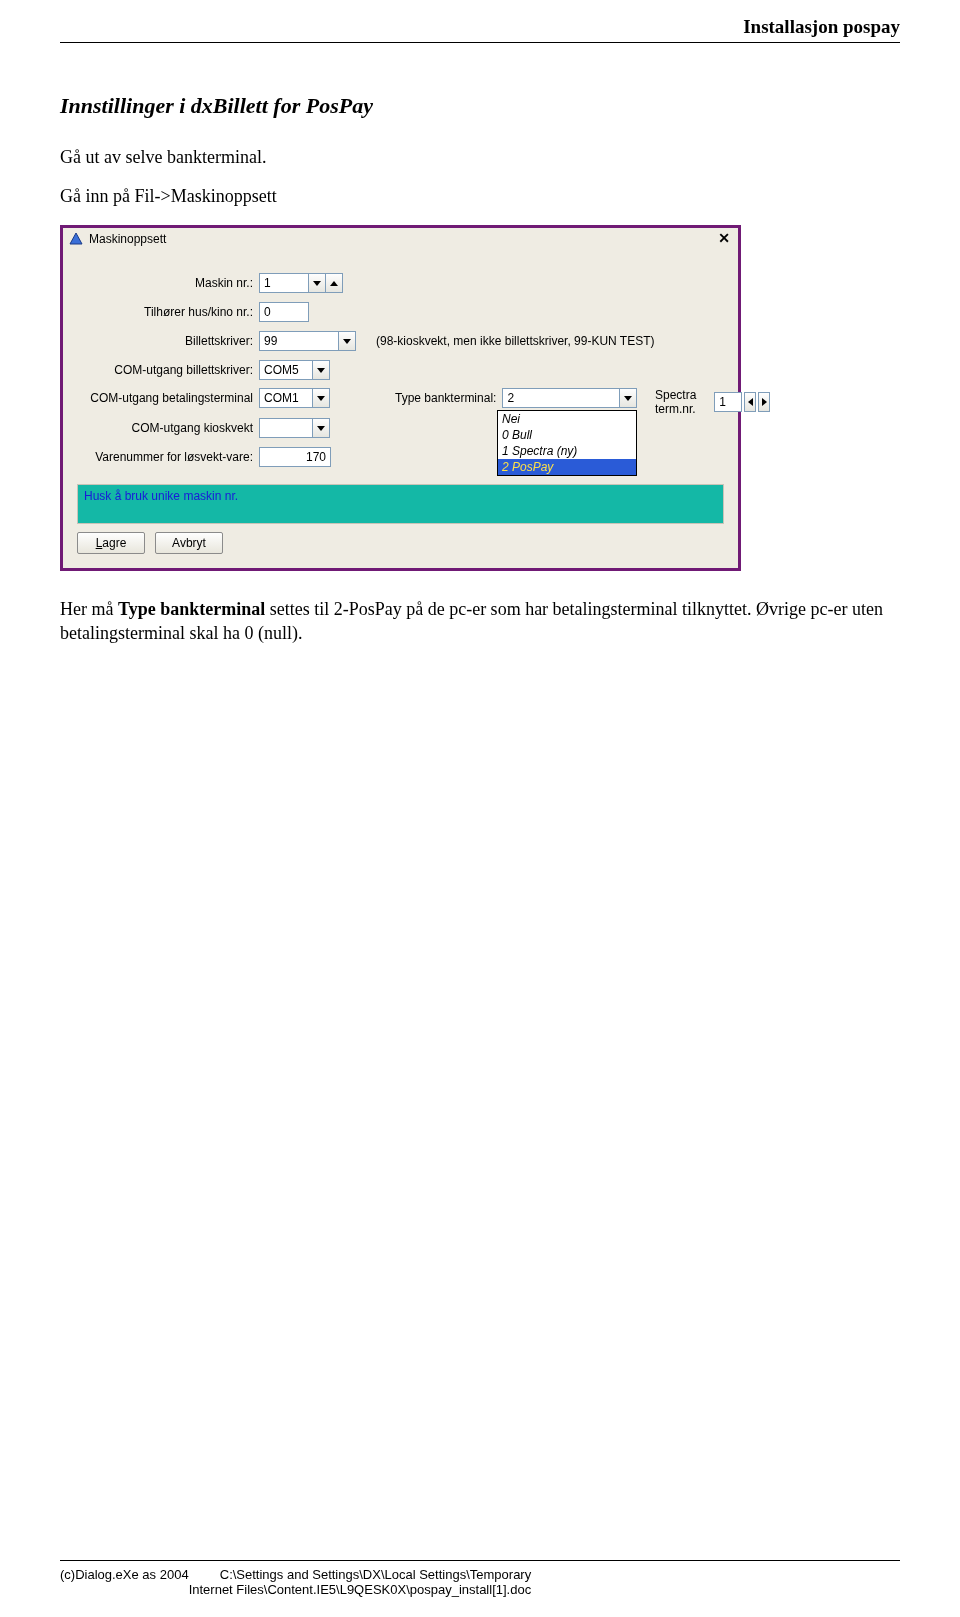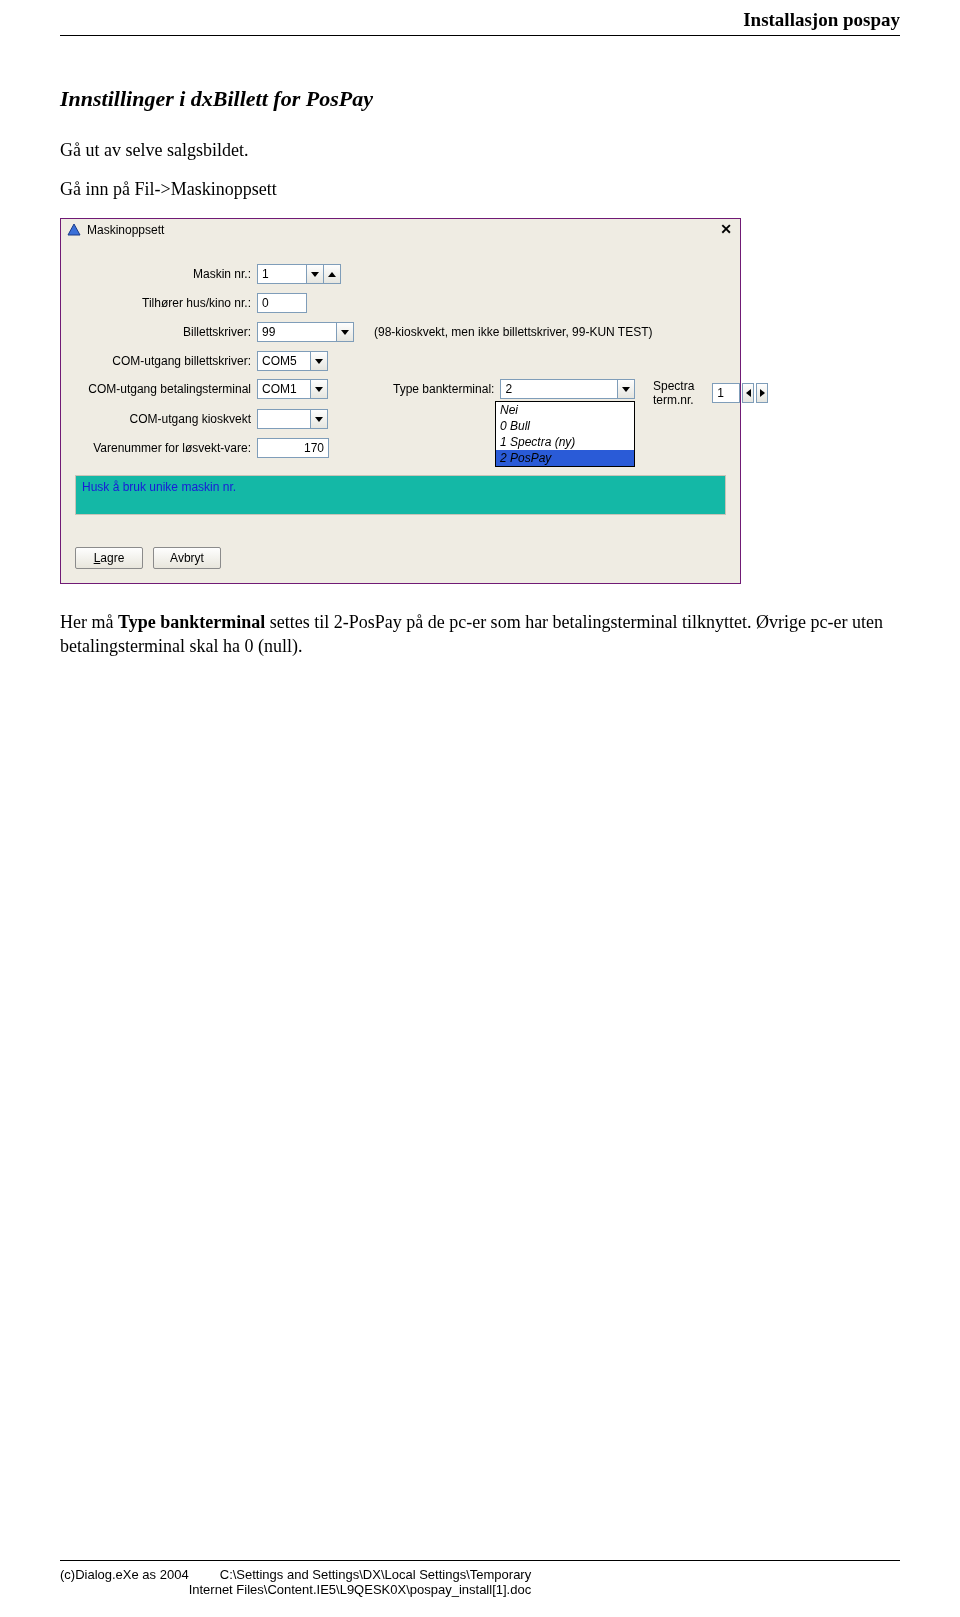--- a/index.html
+++ b/index.html
@@ -5,21 +5,21 @@
   * { box-sizing: border-box; margin: 0; padding: 0; }
   body {
     font-family: "Times New Roman", serif;
     background: #fff;
     width: 960px;
     margin: 0 auto;
     position: relative;
     min-height: 1617px;
   }
   .page {
-    padding: 9px 60px 40px 60px;
+    padding: 16px 60px 40px 60px;
   }
   .header-title {
     text-align: right;
     font-weight: bold;
     font-size: 19px;
     margin-bottom: 4px;
   }
   .hr-line {
     border: none;
     border-top: 1.5px solid #000;
@@ -34,21 +34,21 @@
   .body-text {
     font-size: 18px;
     margin-bottom: 18px;
   }
 
   
   .win {
     font-family: Tahoma, Arial, sans-serif;
     font-size: 12px;
     background: #efece3;
-    border: 1px solid #701a75;
+    border: 3px solid #701a75;
     width: 681px;
     margin: 14px 0 26px 0;
   }
   .win-title {
     display: flex;
     align-items: center;
     justify-content: space-between;
     padding: 3px 6px 5px 6px;
   }
   .win-title-left {
@@ -138,32 +138,32 @@
     z-index: 5;
     font-style: italic;
   }
   .dropdown-open .opt {
     padding: 1px 4px;
     font-size: 12px;
     cursor: pointer;
   }
   .dropdown-open .opt.selected {
     background: #2a5bd7;
-    color: #000000;
+    color: #fde047;
   }
   .hint-bar {
     background: #14b8a6;
     border: 1px solid #c8c4b8;
     padding: 4px 6px;
     color: #1a1ad8;
     margin-top: 16px;
     height: 40px;
   }
   .btn-row {
-    margin-top: 32px;
+    margin-top: 8px;
     display: flex;
     gap: 10px;
   }
   .btn {
     background: linear-gradient(#fefefe,#e8e6dc);
     border: 1px solid #8b8b8b;
     padding: 3px 0;
     width: 68px;
     text-align: center;
     font-size: 12px;
@@ -199,21 +199,21 @@
   .footer-right { text-align: right; }
 </style>
 </head>
 <body>
 
 <div class="page">
   <div class="header-title">Installasjon pospay</div>
   <hr class="hr-line">
 
   <div class="section-title">Innstillinger i dxBillett for PosPay</div>
-  <div class="body-text">Gå ut av selve salgsbildet.</div>
+  <div class="body-text">Gå ut av selve bankterminal.</div>
   <div class="body-text">Gå inn på Fil-&gt;Maskinoppsett</div>
 
   <div class="win">
     <div class="win-title">
       <div class="win-title-left">
         <span class="win-icon">
           <svg viewBox="0 0 14 14">
               <polygon points="7,1 13,12 1,12" fill="#3a6fd8" stroke="#1a3a88" stroke-width="1"></polygon>
             </svg>
         </span>

